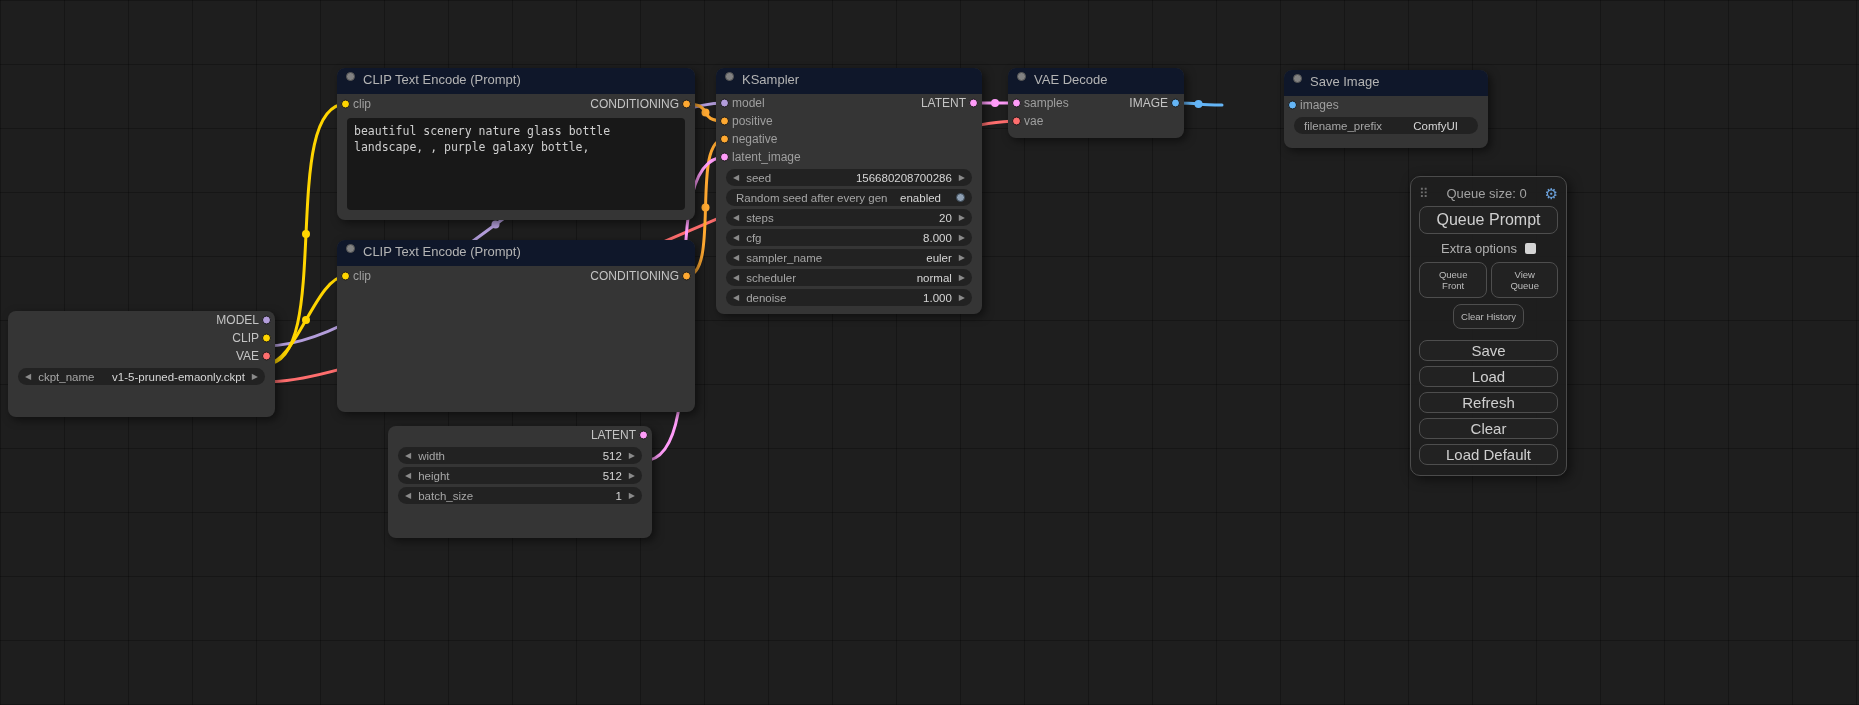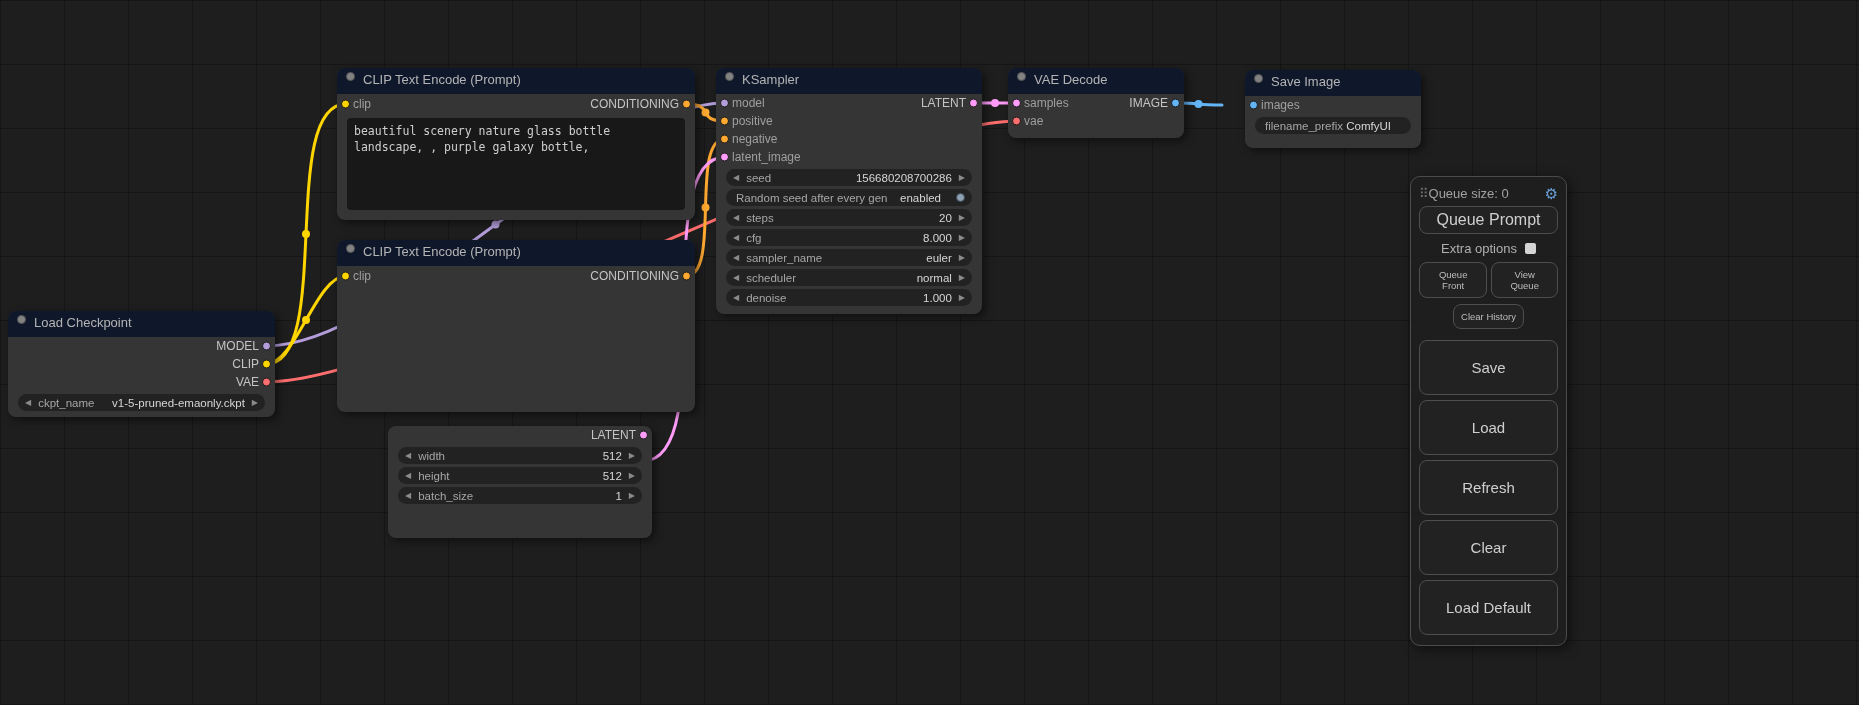--- a/index.html
+++ b/index.html
@@ -43,25 +43,25 @@
   .widget.no-arrows .w-value{margin-right:13px}
   .toggle-knob{width:9px;height:9px;border-radius:50%;flex:none;margin-left:2px;
                border:1px solid #3a4754}
 
   
   .menu{position:absolute;left:1410px;top:176px;width:157px;z-index:3;
         background:rgba(30,30,30,.97);border:1px solid #4b4b4b;border-radius:10px;
         padding:6px 8px 10px;box-shadow:3px 3px 12px rgba(0,0,0,.55)}
   .menu-header{display:flex;align-items:center;height:20px;margin-bottom:2px}
   .drag-handle{color:#6e6e6e;font-size:13px;flex:none;cursor:grab}
-  .queue-size{flex:1;color:#a2a2a2;font-size:13px}
+  .queue-size{flex:1;text-align:center;color:#a2a2a2;font-size:13px}
   .gear-icon{flex:none;font-size:15px;line-height:1;cursor:pointer}
   .btn{display:block;width:100%;background:#222;border:1px solid #4e4e4e;border-radius:8px;
        color:#cfcfcf;font-family:inherit;font-size:15px;text-align:center;
-       padding:18px 0;margin-top:5px;cursor:pointer}
+       padding:1px 0;margin-top:5px;cursor:pointer}
   .btn.primary{font-size:16px;padding:4px 0;margin-top:3px}
   .extra-row{display:flex;align-items:center;justify-content:center;gap:8px;
              margin-top:7px;color:#b0b0b0;font-size:13px}
   .checkbox{width:11px;height:11px;background:#d4d4d4;border-radius:2px;cursor:pointer}
   .small-row{display:flex;justify-content:space-between;margin-top:6px;gap:4px}
   .small-row.center{justify-content:center}
   .btn.small{display:inline-block;width:auto;font-size:9.5px;padding:6px 7px;
              margin:0;border-radius:8px;color:#bdbdbd}
   .menu-gap{height:6px}
 </style>
@@ -83,24 +83,20 @@
     <circle cx="705.5" cy="207.5" r="4" fill="#FFA931"></circle>
     <path d="M 643 461 C 721.7162626145322 461, 646.2837373854678 157, 725 157" stroke="#FF9CF9" stroke-width="3" fill="none" stroke-linecap="round"></path>
     <circle cx="684" cy="309" r="4" fill="#FF9CF9"></circle>
     <path d="M 973 103 C 1003 103, 987 103, 1017 103" stroke="#FF9CF9" stroke-width="3" fill="none" stroke-linecap="round"></path>
     <circle cx="995" cy="103" r="4" fill="#FF9CF9"></circle>
     <path d="M 1175 103 C 1205 103, 1192 105, 1222 105" stroke="#64B5F6" stroke-width="3" fill="none" stroke-linecap="round"></path>
     <circle cx="1198.5" cy="104" r="4" fill="#64B5F6"></circle>
   </svg>
 
 <div class="node" style="left:8px;top:311px;width:267px;height:106px">
-  <div class="node-title">
-    <span class="collapse-dot"></span>
-    <span>Load Checkpoint</span>
-  </div>
   <div class="slot-row">
     <span class="lbl-out">MODEL</span>
     <span class="dot out" style="background: rgb(179, 157, 219);"></span>
   </div>
   <div class="slot-row">
     <span class="lbl-out">CLIP</span>
     <span class="dot out" style="background: rgb(255, 213, 0);"></span>
   </div>
   <div class="slot-row">
     <span class="lbl-out">VAE</span>
@@ -242,21 +238,21 @@
     <span class="lbl-in">samples</span>
     <span class="lbl-out">IMAGE</span>
     <span class="dot out" style="background: rgb(100, 181, 246);"></span>
   </div>
   <div class="slot-row">
     <span class="dot in" style="background: rgb(255, 110, 110);"></span>
     <span class="lbl-in">vae</span>
   </div>
 </div>
 
-<div class="node" style="left:1245px;top:70px;width:176px;height:78px">
+<div class="node" style="left:1284px;top:70px;width:204px;height:78px">
   <div class="node-title">
     <span class="collapse-dot"></span>
     <span>Save Image</span>
   </div>
   <div class="slot-row">
     <span class="dot in" style="background: rgb(100, 181, 246);"></span>
     <span class="lbl-in">images</span>
   </div>
   <div class="widget no-arrows">
     <span class="w-label">filename_prefix</span>

